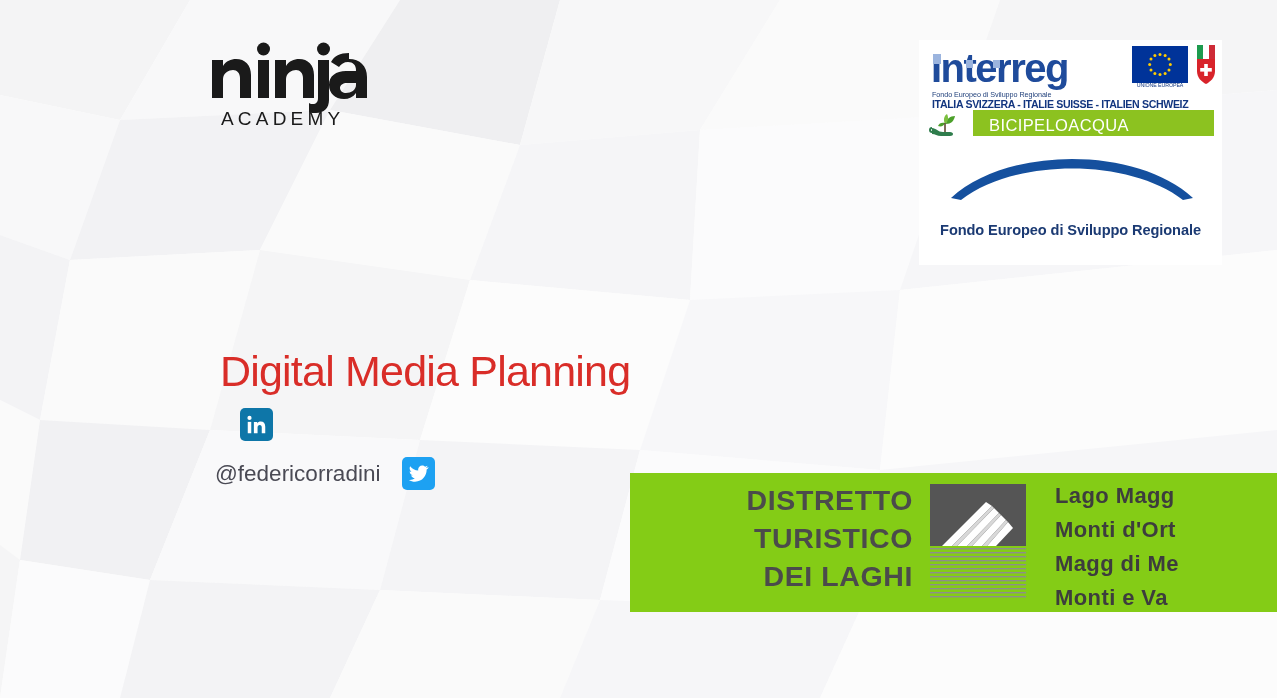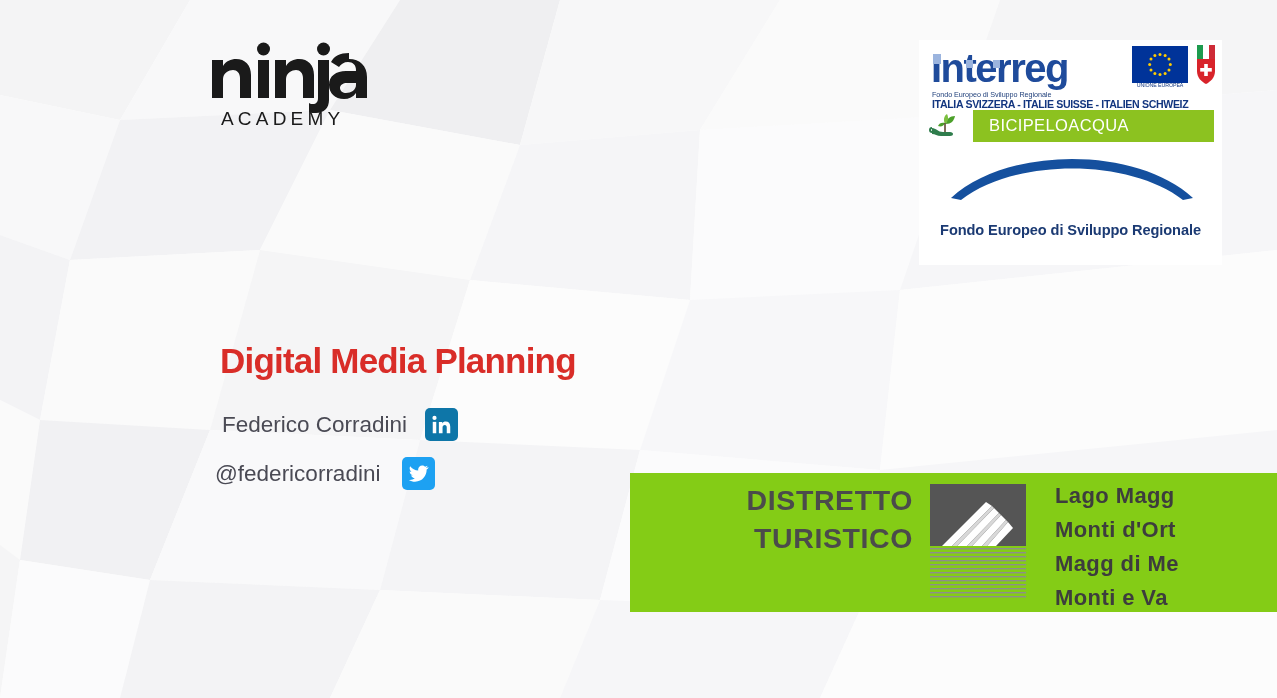--- a/index.html
+++ b/index.html
@@ -120,21 +120,21 @@
     top: 1px;
     width: 36px;
     height: 28px;
   }
   #bici-icon svg { display:block; width:100%; height:100%; }
   #bici-bar {
     position: absolute;
     left: 44px;
     top: 0;
     width: 241px;
-    height: 32px;
+    height: 26px;
     background: #8CC220;
   }
   #bici-label {
     position: absolute;
     left: 16px;
     top: 6px;
     font-size: 16.5px;
     color: #ffffff;
     letter-spacing: 0.4px;
   }
@@ -157,22 +157,22 @@
     font-weight: bold;
     color: #1b3a73;
     letter-spacing: -0.1px;
   }
 
   
   #slide-title {
     position: absolute;
     left: 220px;
     top: 318px;
-    font-size: 35px;
-    font-weight: bold;
+    font-size: 43px;
+    font-weight: normal;
     color: #D92D28;
     letter-spacing: -0.8px;
     white-space: nowrap;
   }
   .author-row {
     position: absolute;
     display: flex;
     align-items: center;
   }
   #author-row-1 { left: 222px; top: 408px; }
@@ -382,21 +382,20 @@
         </svg>
       </div>
       <div id="fesr-label">Fondo Europeo di Sviluppo Regionale</div>
 
     </div>
   </div>
 
   <h1 id="slide-title">Digital Media Planning</h1>
 
   <div class="author-row" id="author-row-1">
-    <span class="author-text">Federico Corradini</span>
     <span class="social-badge" id="linkedin-badge">
       <svg width="21" height="21" viewBox="0 0 24 24" aria-hidden="true">
         <rect x="2" y="9" width="4" height="13" fill="#ffffff"></rect>
         <circle cx="4" cy="4.5" r="2.4" fill="#ffffff"></circle>
         <path d="M9 9h3.8v1.8c.8-1.4 2.3-2.1 4-2.1 3.3 0 5.2 2 5.2 5.8V22h-4v-6.6c0-1.8-.7-2.9-2.3-2.9-1.5 0-2.5 1-2.5 2.9V22H9z" fill="#ffffff"></path>
       </svg>
     </span>
   </div>
 
   <div class="author-row" id="author-row-2">
@@ -407,20 +406,21 @@
       </svg>
     </span>
   </div>
 
   <div id="distretto-card">
     <div id="distretto-inner">
 
       <div id="distretto-wordmark">
         <span class="dist-line">DISTRETTO</span>
         <span class="dist-line">TURISTICO</span>
+        <span class="dist-line">DEI LAGHI</span>
       </div>
 
       <div id="distretto-mark">
         <svg viewBox="0 0 96 115" aria-hidden="true">
           <defs>
             <pattern id="hstripe" width="3" height="3" patternUnits="userSpaceOnUse">
               <rect width="3" height="1.5" fill="#4a4a4a"></rect>
             </pattern>
             <pattern id="hstripe-light" width="4" height="4" patternUnits="userSpaceOnUse">
               <rect width="4" height="1.4" fill="#8d8d8d"></rect>

